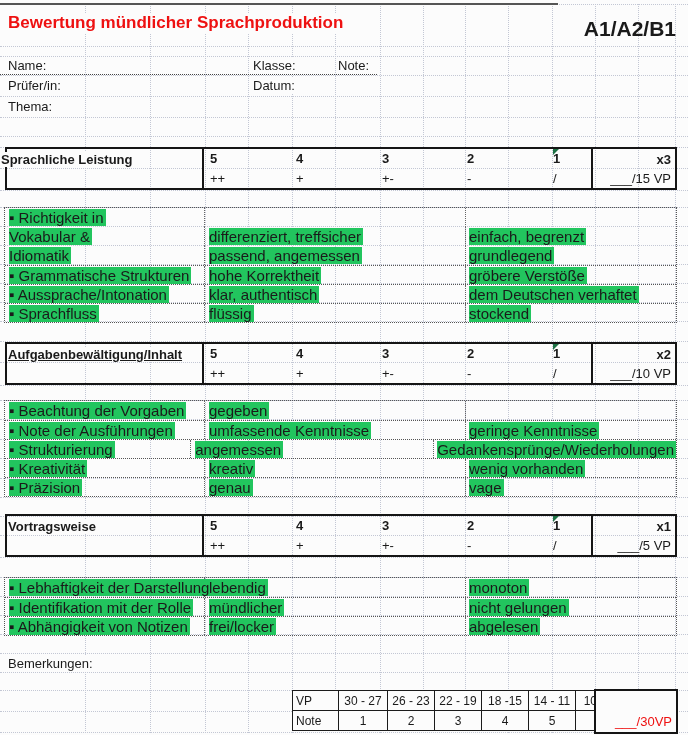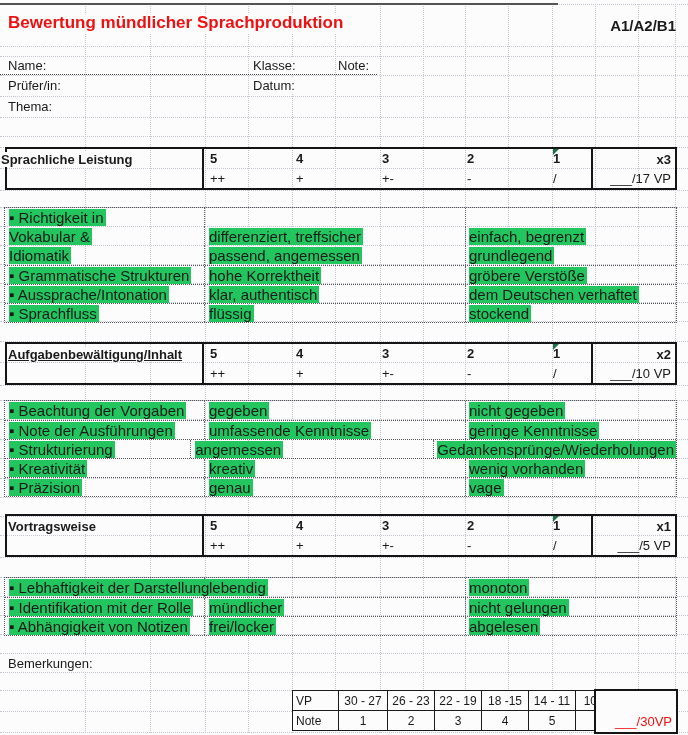--- a/index.html
+++ b/index.html
@@ -5,21 +5,21 @@
   html,body{margin:0;padding:0;background:#fff;}
   #sheet{position:relative;width:688px;height:735px;background:#fcfcfc;overflow:hidden;
          font-family:"Liberation Sans","DejaVu Sans",sans-serif;color:#1a1a1a;}
   
   .gv{position:absolute;top:4px;height:729px;width:0;border-left:1px dotted #c3c7d4;}
   .gh{position:absolute;left:0;width:688px;height:0;border-top:1px dotted #c3c7d4;}
   
   .txt{position:absolute;white-space:nowrap;font-size:13px;line-height:15px;background:#fcfcfc;padding:0 2px 0 0;}
   .b{font-weight:bold;}
   .title{font-size:17px;line-height:20px;font-weight:bold;color:#ee1111;}
-  .badge{position:absolute;left:556px;width:120px;text-align:right;font-size:15px;font-weight:bold;white-space:nowrap;}
+  .badge{position:absolute;left:556px;width:120px;text-align:right;font-size:21px;font-weight:bold;white-space:nowrap;}
   .topline{position:absolute;left:0;top:3px;width:558px;height:0;border-top:2px solid #555;}
   .dotline{position:absolute;height:0;border-top:1px dotted #444;}
   .input-area{position:absolute;}
   
   .hdrbox{position:absolute;left:5px;width:672px;height:43px;border:2px solid #151515;box-sizing:border-box;}
   .vdiv{position:absolute;width:2px;background:#151515;height:43px;}
   .flag{position:absolute;width:0;height:0;border-top:6px solid #1e7145;border-right:6px solid transparent;}
   .mult{position:absolute;left:595px;width:76px;text-align:right;font-size:13px;font-weight:bold;white-space:nowrap;}
   .score{position:absolute;left:565px;width:106px;text-align:right;font-size:13px;white-space:nowrap;}
   .pt{position:absolute;font-size:13px;font-weight:bold;white-space:nowrap;}
@@ -126,21 +126,21 @@
   <span class="pt" style="left:296px;top:151px;">4</span>
   <span class="pt" style="left:382px;top:151px;">3</span>
   <span class="pt" style="left:467px;top:151px;">2</span>
   <span class="pt" style="left:553px;top:151px;">1</span>
   <span class="sym" style="left:210px;top:171px;">++</span>
   <span class="sym" style="left:296px;top:171px;">+</span>
   <span class="sym" style="left:382px;top:171px;">+-</span>
   <span class="sym" style="left:467px;top:171px;">-</span>
   <span class="sym" style="left:553px;top:171px;">/</span>
   <span class="mult" style="top:152px;">x3</span>
-  <span class="score" style="top:171px;">___/17 VP</span>
+  <span class="score" style="top:171px;">___/15 VP</span>
   <div class="flag" style="left:553px;top:149px;"></div>
 
   <div class="block" style="top:207px;height:116px;">
     <div class="crow">
       <div class="c-label">
           <span class="ctxt">▪ Richtigkeit in</span>
         </div>
       <div class="c-pos">
           <span class="ctxt"></span>
         </div>
@@ -223,23 +223,20 @@
   <span class="score" style="top:366px;">___/10 VP</span>
   <div class="flag" style="left:553px;top:344px;"></div>
 
   <div class="block" style="top:400px;height:97px;">
     <div class="crow">
       <div class="c-label">
           <span class="ctxt">▪ Beachtung der Vorgaben</span>
         </div>
       <div class="c-pos">
           <span class="ctxt">gegeben</span>
-        </div>
-      <div class="c-neg">
-          <span class="ctxt">nicht gegeben</span>
         </div>
     </div>
     <div class="crow sep">
       <div class="c-label">
           <span class="ctxt">▪ Note der Ausführungen</span>
         </div>
       <div class="c-pos">
           <span class="ctxt">umfassende Kenntnisse</span>
         </div>
       <div class="c-neg">

